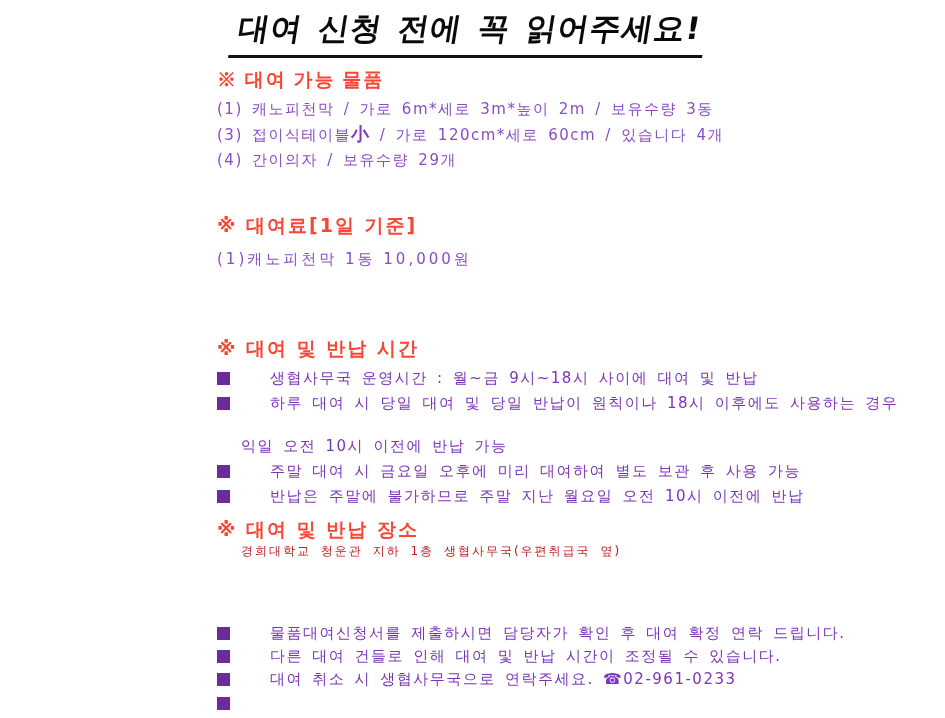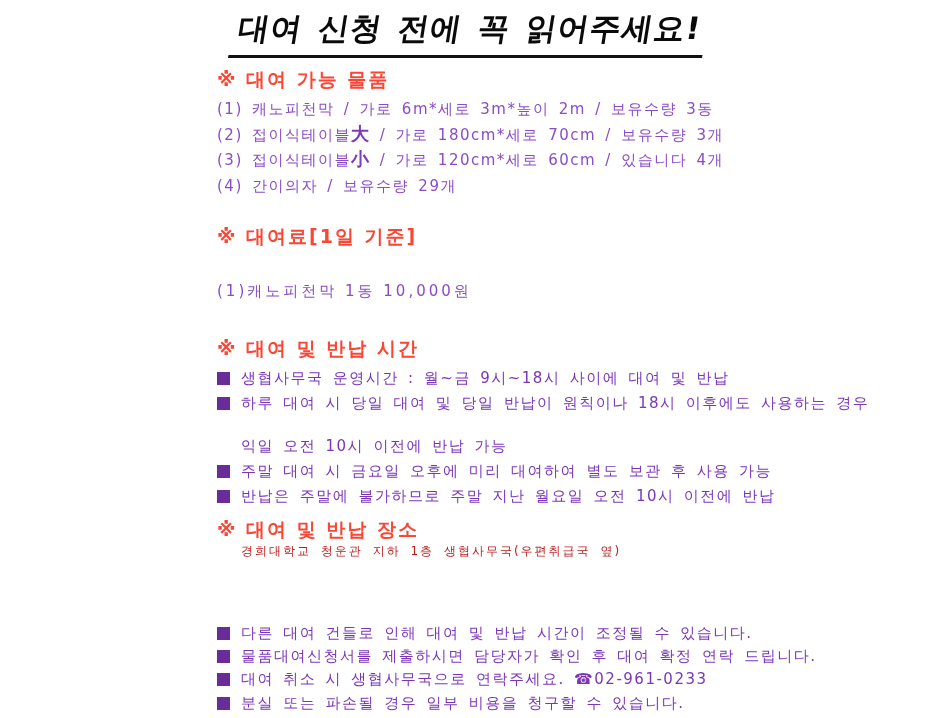--- a/index.html
+++ b/index.html
@@ -61,32 +61,32 @@
     font-weight: bold;
     color: #7d3cba;
   }
 
   .fee-line {
     font-size: 15px;
     color: #8a4cc6;
     letter-spacing: 3px;
     height: 26px;
     line-height: 26px;
-    margin-top: 32px;
   }
 
   .bullet-line {
     display: flex;
     align-items: center;
     font-size: 15px;
     color: #7a35b8;
     letter-spacing: 1.5px;
     word-spacing: 3px;
     height: 25px;
     line-height: 25px;
+    gap: 29px;
   }
   .bullet-sq {
     display: inline-block;
     width: 13px;
     height: 13px;
     background: #6a2c99;
     margin-right: 11px;
     flex: 0 0 auto;
   }
   .cont-line {
@@ -107,29 +107,28 @@
     line-height: 23.2px;
   }
 </style>
 </head>
 <body>
 
 <div class="page">
 
   <div class="doc-title">대여 신청 전에 꼭 읽어주세요!</div>
 
-  <div class="abs sec-heading" style="top:67px;">※ 대여 가능 물품</div>
+  <div class="abs sec-heading" style="top:67px;font-family:Liberation Serif, serif;">※ 대여 가능 물품</div>
   <div class="abs" style="top:95px;">
     <div class="item-line"><span>(1) 캐노피천막 / 가로 6m*세로 3m*높이 2m / 보유수량 3동</span><span class="item-big"></span><span></span></div>
-    <div class="item-line"><span>(2) 접이식테이블</span><span class="item-big">大</span><span> / 가로 180cm*세로 70cm / 보유수량 3개</span></div>
     <div class="item-line"><span>(3) 접이식테이블</span><span class="item-big">小</span><span> / 가로 120cm*세로 60cm / 있습니다 4개</span></div>
     <div class="item-line"><span>(4) 간이의자 / 보유수량 29개</span><span class="item-big"></span><span></span></div>
   </div>
 
-  <div class="abs sec-heading" style="top:224px;">※ 대여료[1일 기준]</div>
+  <div class="abs sec-heading" style="top:213px;">※ 대여료[1일 기준]</div>
   <div class="abs" style="top:246px;">
     <div class="fee-line">(1)캐노피천막 1동 10,000원</div>
   </div>
 
   <div class="abs sec-heading" style="top:336px;">※ 대여 및 반납 시간</div>
   <div class="abs" style="top:366px;">
     <div class="bullet-line">
         <span class="bullet-sq"></span>
         <span>생협사무국 운영시간 : 월~금 9시~18시 사이에 대여 및 반납</span>
       </div>
@@ -147,29 +146,28 @@
         <span>반납은 주말에 불가하므로 주말 지난 월요일 오전 10시 이전에 반납</span>
       </div>
   </div>
 
   <div class="abs sec-heading" style="top:517px;">※ 대여 및 반납 장소</div>
   <div class="abs place-line" style="top:543px;">경희대학교 청운관 지하 1층 생협사무국(우편취급국 옆)</div>
 
   <div class="abs" style="top:622px;">
     <div class="bullet-line note-line">
         <span class="bullet-sq"></span>
-        <span>다른 대여 건들로 인해 대여 및 반납 시간이 조정될 수 있습니다.</span>
+        <span>물품대여신청서를 제출하시면 담당자가 확인 후 대여 확정 연락 드립니다.</span>
       </div>
     <div class="bullet-line note-line">
         <span class="bullet-sq"></span>
-        <span>물품대여신청서를 제출하시면 담당자가 확인 후 대여 확정 연락 드립니다.</span>
+        <span>다른 대여 건들로 인해 대여 및 반납 시간이 조정될 수 있습니다.</span>
       </div>
     <div class="bullet-line note-line">
         <span class="bullet-sq"></span>
         <span>대여 취소 시 생협사무국으로 연락주세요. ☎02-961-0233</span>
       </div>
     <div class="bullet-line note-line">
         <span class="bullet-sq"></span>
-        <span>분실 또는 파손될 경우 일부 비용을 청구할 수 있습니다.</span>
       </div>
   </div>
 
 </div>
 
 </body></html>

